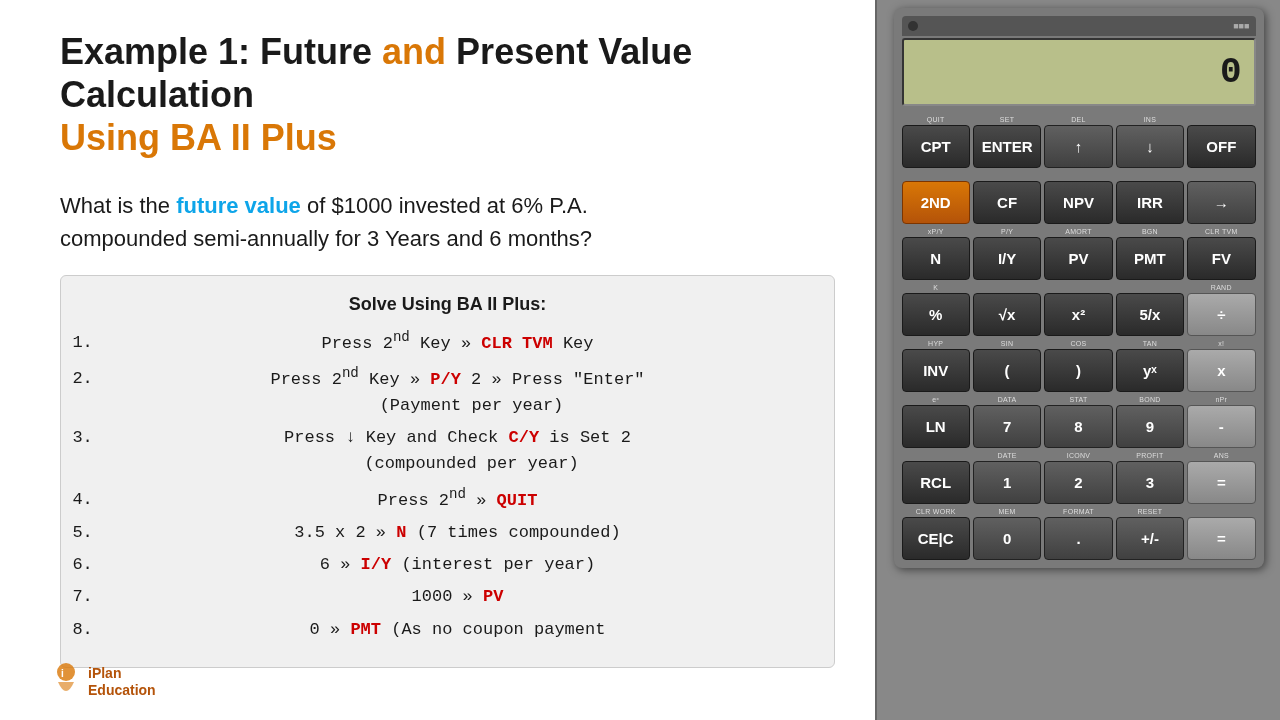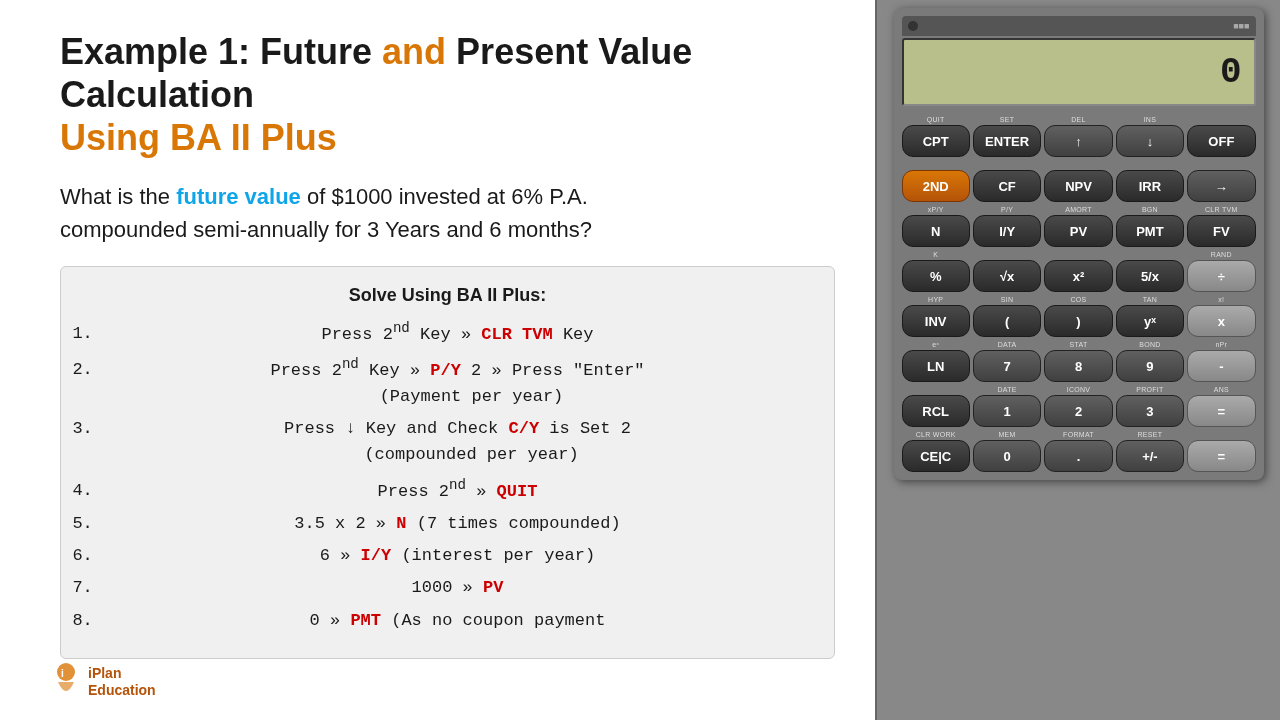--- a/index.html
+++ b/index.html
@@ -19,21 +19,21 @@
       background: #fff;
       padding: 30px 40px 20px 60px;
       position: relative;
     }
 
     .main-title {
       font-size: 36px;
       font-weight: bold;
       color: #1a1a1a;
       line-height: 1.2;
-      margin-bottom: 20px;
+      margin-bottom: 29px;
     }
     .main-title .orange { color: #d97706; }
 
     .question {
       font-size: 22px;
       color: #1a1a1a;
       line-height: 1.5;
       margin-bottom: 20px;
     }
     .question .teal { color: #0ea5e9; font-weight: bold; }
@@ -169,25 +169,25 @@
       font-size: 7px;
       color: #ddd;
       text-align: center;
       height: 11px;
       line-height: 11px;
       letter-spacing: 0.3px;
     }
 
     .calc-btn {
       width: 100%;
-      height: 32px;
-      border-radius: 11px;
+      height: 43px;
+      border-radius: 4px;
       border: none;
       cursor: pointer;
-      font-size: 13px;
+      font-size: 15px;
       font-weight: bold;
       display: flex;
       align-items: center;
       justify-content: center;
       text-align: center;
     }
 
     .btn-dark {
       background: linear-gradient(180deg, #4a4a4a, #2a2a2a);
       color: #fff;

